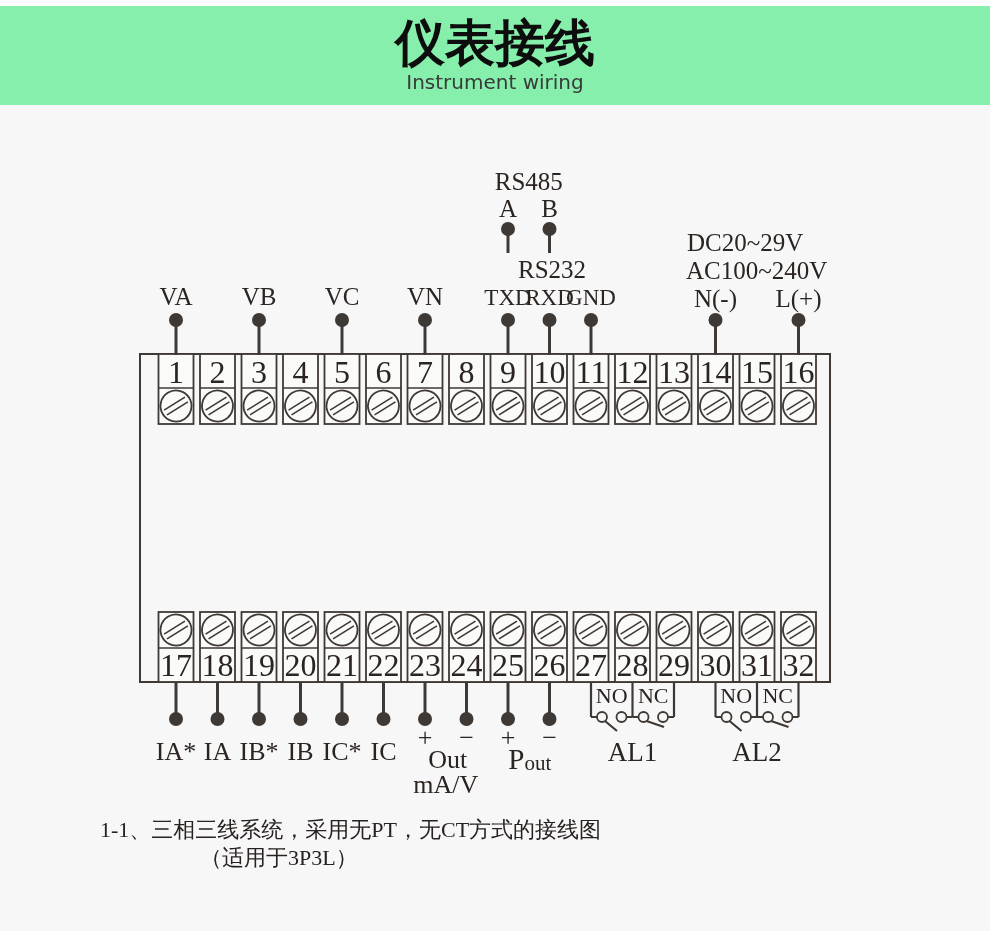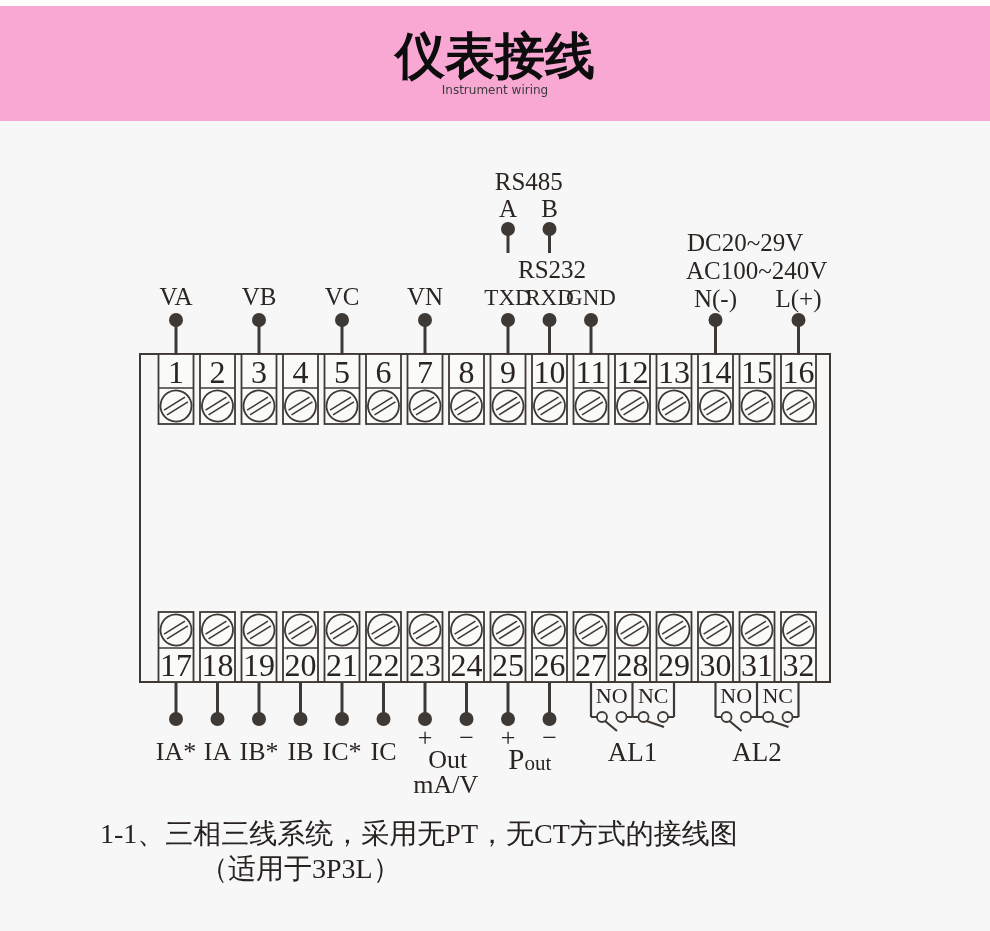--- a/index.html
+++ b/index.html
@@ -3,36 +3,36 @@
 <meta charset="utf-8">
 <style>
   html,body{margin:0;padding:0;}
   body{
     width:990px;height:931px;position:relative;overflow:hidden;
     background:#f7f7f7;
     font-family:"Liberation Serif","DejaVu Serif",serif;
   }
   .top-strip{position:absolute;left:0;top:0;width:990px;height:6px;background:#fffdfd;}
   .banner{
-    position:absolute;left:0;top:6px;width:990px;height:115px;background:#f9a8d4;
+    position:absolute;left:0;top:6px;width:990px;height:99px;background:#86efac;
     display:flex;flex-direction:column;align-items:center;justify-content:center;
   }
   .banner .title{
     font-family:"DejaVu Sans","Liberation Sans",sans-serif;
     font-weight:bold;font-size:50px;line-height:1.05;color:#0d0d0d;
   }
   .banner .subtitle{
     font-family:"DejaVu Sans","Liberation Sans",sans-serif;
-    font-size:12px;color:#3a3a3a;margin-top:1px;
+    font-size:20px;color:#3a3a3a;margin-top:1px;
   }
   #diagram{position:absolute;left:0;top:0;}
   #diagram text{font-family:"Liberation Serif","DejaVu Serif",serif;fill:#2b2522;}
   .caption{
     position:absolute;left:100px;top:816px;width:860px;
-    font-size:28px;line-height:1.25;color:#272220;
+    font-size:22px;line-height:1.25;color:#272220;
   }
   .caption .l2{margin-left:100px;}
 </style>
 </head>
 <body>
 
 <div class="top-strip"></div>
 
 <div class="banner">
   <div class="title">仪表接线</div>

